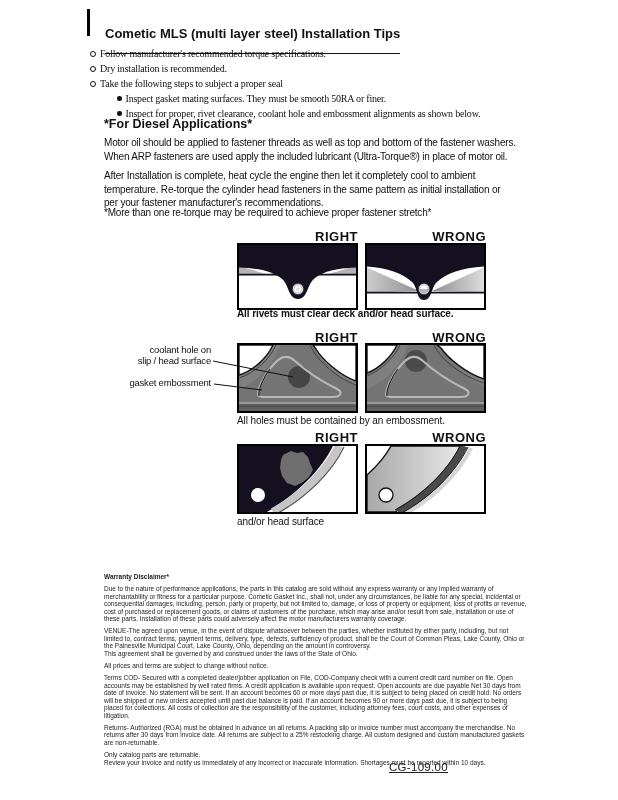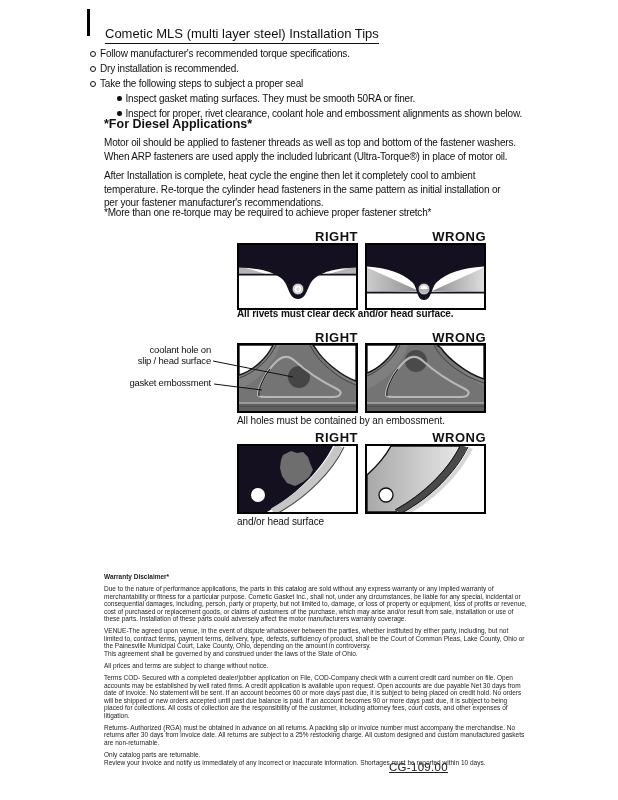--- a/index.html
+++ b/index.html
@@ -1,25 +1,25 @@
 <!DOCTYPE html>
 <html><head>
 <meta charset="utf-8">
 <style>
   html,body{margin:0;padding:0;background:#fff;}
   .page{position:relative;width:618px;height:800px;background:#ffffff;overflow:hidden;
         font-family:"Liberation Sans",sans-serif;color:#111;}
   
   .crop-mark{position:absolute;left:87px;top:9px;width:2.5px;height:27px;background:#000;}
   
-  .title{position:absolute;left:105px;top:26px;font-size:13px;font-weight:normal;
-         letter-spacing:0;display:inline-block;border-bottom:1.6px solid #111;padding-bottom:2px;}
+  .title{position:absolute;left:105px;top:26px;font-size:13px;font-weight:bold;
+         letter-spacing:0;display:inline-block;border-bottom:1.6px solid #111;padding-bottom:12px;}
   
   .tips{position:absolute;left:90px;top:46px;width:440px;font-size:10px;letter-spacing:-0.2px;}
-  .tip-row{display:flex;align-items:flex-start;line-height:15px;}
+  .tip-row{display:flex;align-items:flex-start;line-height:15px;font-family:Liberation Serif, serif;}
   .marker-o{flex:0 0 auto;width:4px;height:4px;border:1px solid #111;border-radius:50%;margin:5px 4px 0 0;}
   .marker-f{flex:0 0 auto;width:4.5px;height:4.5px;background:#111;border-radius:50%;margin:5px 4px 0 0;}
   .tip-sub{margin-left:27px;}
   
   .diesel-h{position:absolute;left:104px;top:117px;font-size:12.5px;font-weight:bold;}
   .body-p{position:absolute;left:104px;width:412px;font-size:10px;line-height:13.5px;letter-spacing:-0.2px;}
   
   .figrow{position:absolute;left:237px;width:249px;}
   .rw-label{position:absolute;top:0;width:121px;text-align:right;font-size:13px;font-weight:600;
             letter-spacing:0.5px;color:#111;}

